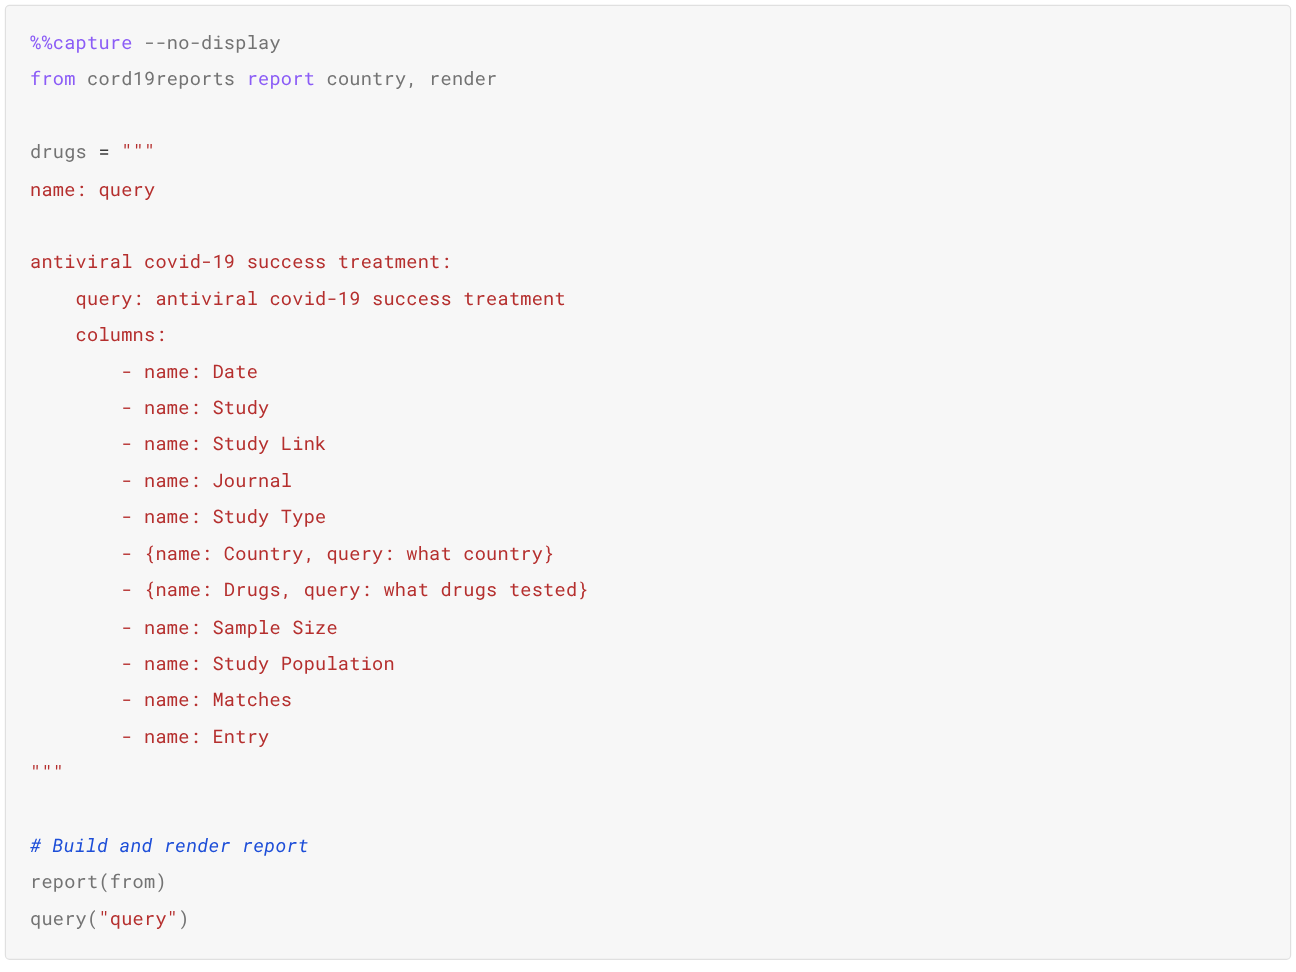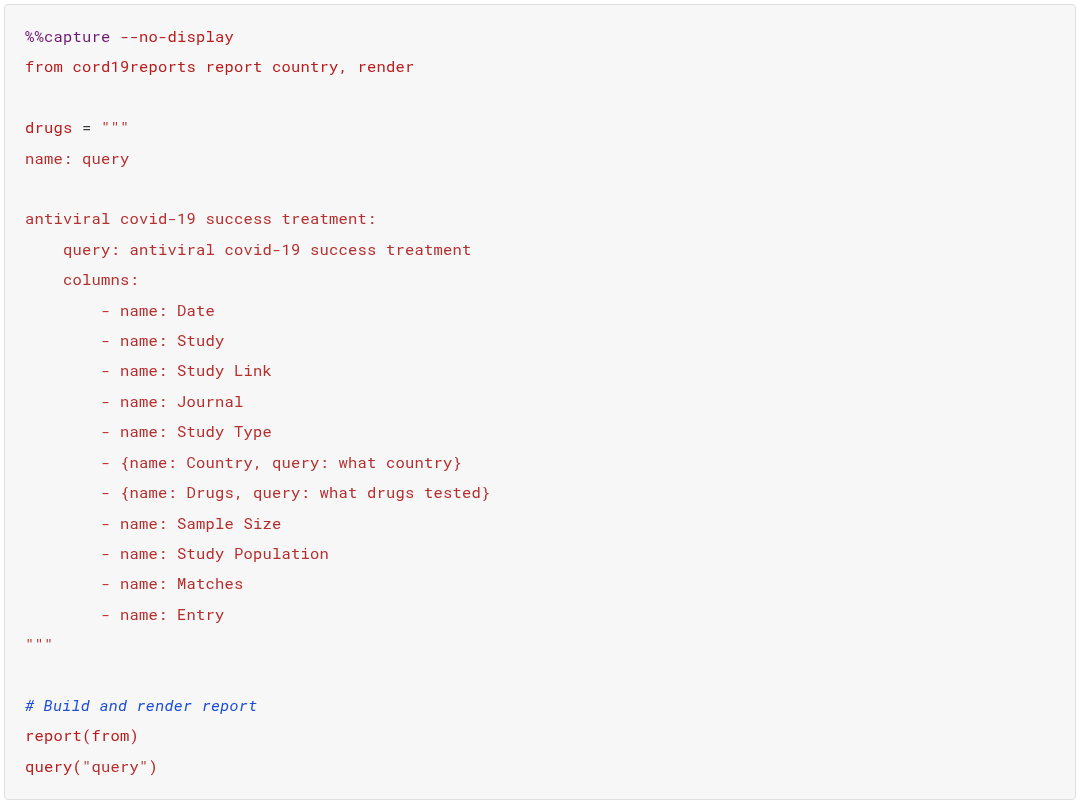--- a/index.html
+++ b/index.html
@@ -21,23 +21,23 @@
   }
   pre.code {
     margin: 0;
     font-family: "Roboto Mono", "SFMono-Regular", Consolas, "Liberation Mono", Menlo, monospace;
     font-size: 15.5px;
     line-height: 30.4px;
     white-space: pre;
     color: #3b3b3b;
     letter-spacing: 0.2px;
   }
-  .tok-magic   { color: #701a75; }         
-  .tok-kw      { color: #b91c1c; }         
-  .tok-default { color: #b91c1c; }
+  .tok-magic   { color: #8b5cf6; }         
+  .tok-kw      { color: #8b5cf6; }         
+  .tok-default { color: #737373; }
   .tok-op      { color: #3b3b3b; }
   .tok-str     { color: #b52f2e; }         
   .tok-comment { color: #1d4ed8; font-style: italic; }
 </style>
 </head>
 <body>
 
 <div class="code-cell">
 <pre class="code"><span class="tok-magic">%%capture</span><span class="tok-default"> --no-display</span>
 <span class="tok-kw">from</span><span class="tok-default"> cord19reports </span><span class="tok-kw">report</span><span class="tok-default"> country, render</span>

